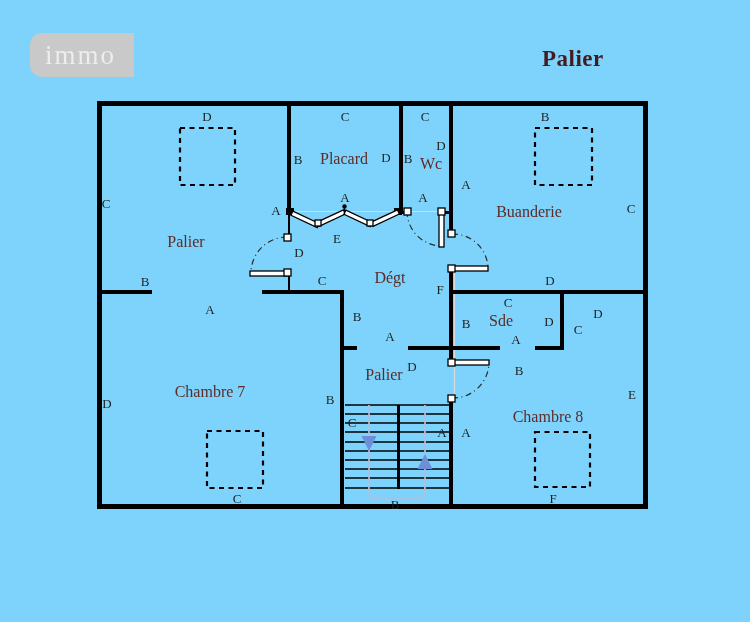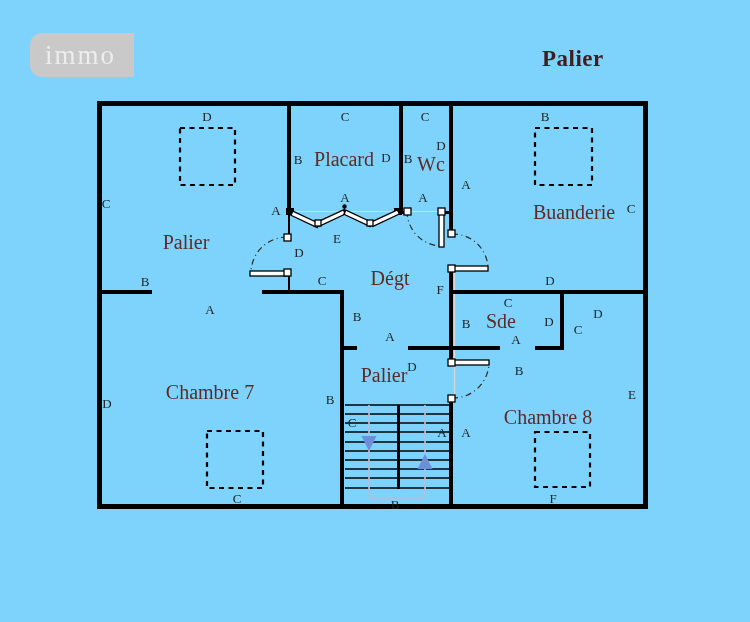--- a/index.html
+++ b/index.html
@@ -47,21 +47,21 @@
   .ref-letter{
     position:absolute;
     transform:translate(-50%,-50%);
     font-size:13px;
     color:var(--letter-color,#1f1f1f);
     white-space:nowrap;
   }
   .room-label{
     position:absolute;
     transform:translate(-50%,-50%);
-    font-size:20px;
+    font-size:16px;
     color:var(--room-label-color,#5e2b26);
     white-space:nowrap;
   }
   .wall{fill:#000;}
   .step{stroke:#000;stroke-width:1.5;}
   .velux{fill:none;stroke:#000;stroke-width:2.2;stroke-dasharray:5 4.5;}
   .leaf{fill:#fff;stroke:#000;stroke-width:1.3;}
   .hinge{fill:#fff;stroke:#000;stroke-width:1.3;}
   .swing{fill:none;stroke:#2a2a2a;stroke-width:1.2;stroke-dasharray:6 3.5 1 3.5;}
   .guide{stroke:#d9d9d9;stroke-width:1.2;}
@@ -179,21 +179,21 @@
         <line x1="344.5" y1="208" x2="344.5" y2="214" stroke="#000" stroke-width="1.2"></line>
         <circle cx="344.5" cy="206.5" r="2.2" fill="#000"></circle>
       </g>
     </g>
   </svg>
 
   <div id="plan-layer">
       <span class="room-label" style="left: 186px; top: 242px;">Palier</span>
       <span class="room-label" style="left: 344px; top: 159px;">Placard</span>
       <span class="room-label" style="left: 431px; top: 164px;">Wc</span>
-      <span class="room-label" style="left: 574px; top: 212px;">Buanderie</span>
+      <span class="room-label" style="left: 529px; top: 212px;">Buanderie</span>
       <span class="room-label" style="left: 390px; top: 278px;">Dégt</span>
       <span class="room-label" style="left: 501px; top: 321px;">Sde</span>
       <span class="room-label" style="left: 384px; top: 375px;">Palier</span>
       <span class="room-label" style="left: 210px; top: 392px;">Chambre 7</span>
       <span class="room-label" style="left: 548px; top: 417px;">Chambre 8</span>
       <span class="ref-letter" style="left: 207px; top: 117px;">D</span>
       <span class="ref-letter" style="left: 345px; top: 117px;">C</span>
       <span class="ref-letter" style="left: 425px; top: 117px;">C</span>
       <span class="ref-letter" style="left: 545px; top: 117px;">B</span>
       <span class="ref-letter" style="left: 106px; top: 204px;">C</span>

